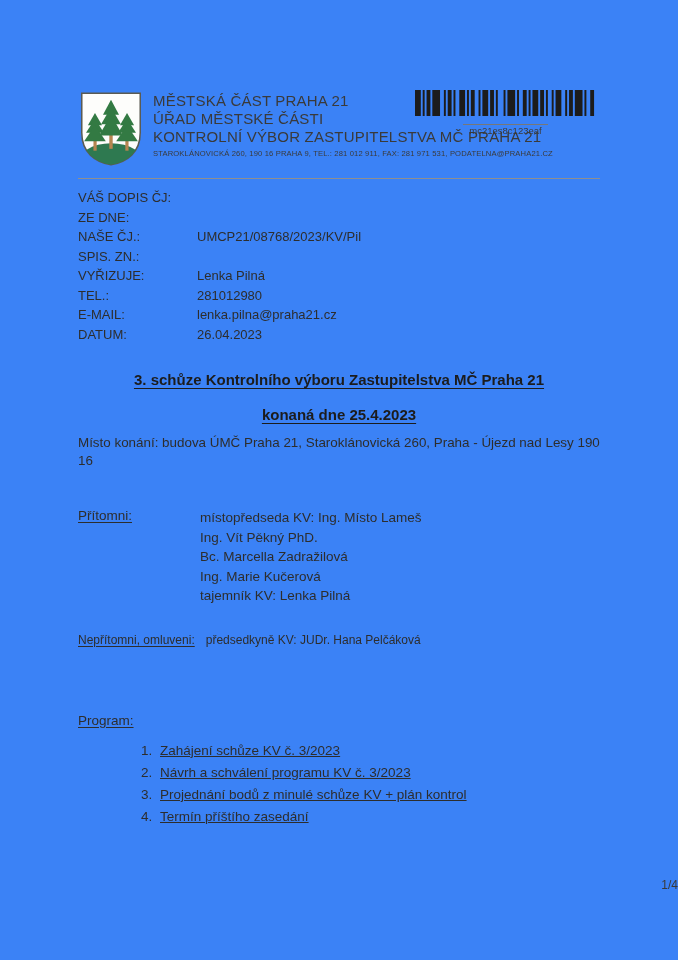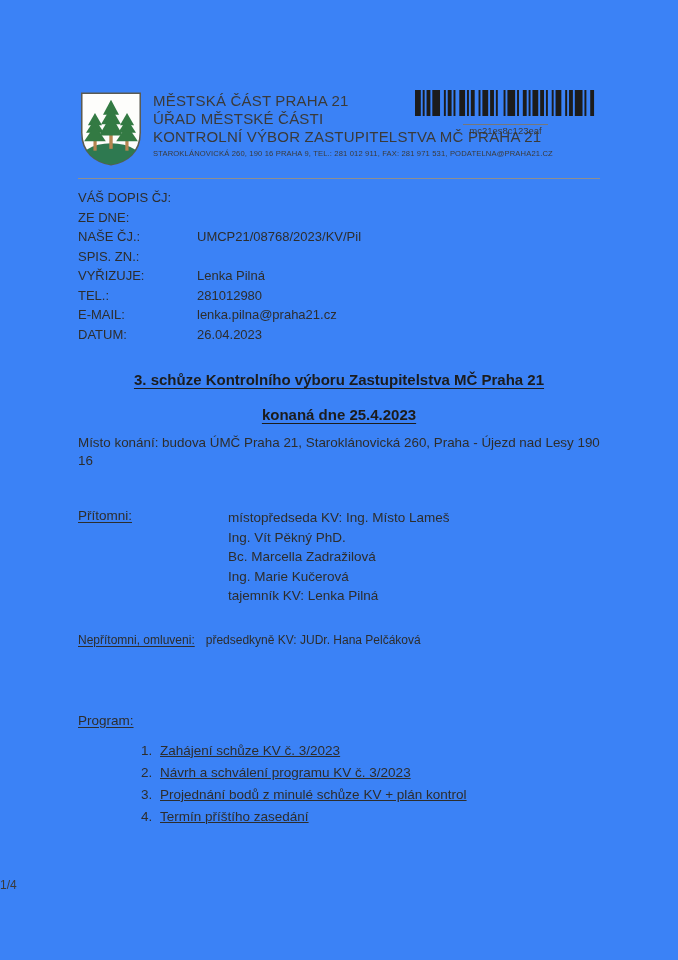--- a/index.html
+++ b/index.html
@@ -31,34 +31,34 @@
   .meta-value { flex:1; }
 
   
   .title-line1 { margin-top:27px; text-align:center; font-size:15px; font-weight:bold; color:#1c1c1c;
                  text-decoration:underline; text-underline-offset:3px; }
   .title-line2 { margin-top:18px; text-align:center; font-size:15px; font-weight:bold; color:#1c1c1c;
                  text-decoration:underline; text-underline-offset:3px; }
   .venue { margin-top:11px; font-size:13.4px; line-height:18px; }
 
   
-  .present-row { margin-top:38px; display:flex; font-size:13.5px;gap:28px; }
+  .present-row { margin-top:38px; display:flex; font-size:13.5px; }
   .present-label { flex:0 0 122px; text-decoration:underline; text-underline-offset:2px; }
   .present-list div { line-height:19.5px; }
   .absent-row { margin-top:27px; font-size:12px; }
   .absent-label { text-decoration:underline; text-underline-offset:2px; }
   .absent-value { margin-left:11px; }
 
   
   .program-label { margin-top:66px; font-size:13.5px; text-decoration:underline; text-underline-offset:2px; }
   .program-list { margin:12px 0 0 57px; padding-left:21px; font-size:13.5px; }
   .program-list li { line-height:22px; padding-left:4px;text-decoration:underline; }
 
   
-  .footer { position:absolute; top:878px; left:0; width:100%; text-align:left; font-size:12px; color:#3a3a3a; }
+  .footer { position:absolute; top:878px; left:0; width:100%; text-align:right; font-size:12px; color:#3a3a3a; }
 </style>
 </head>
 <body>
 
 <div class="page">
   <div class="content">
 
     <div class="header">
       <div class="logo">
         <svg width="66" height="78" viewBox="0 0 70 82">

